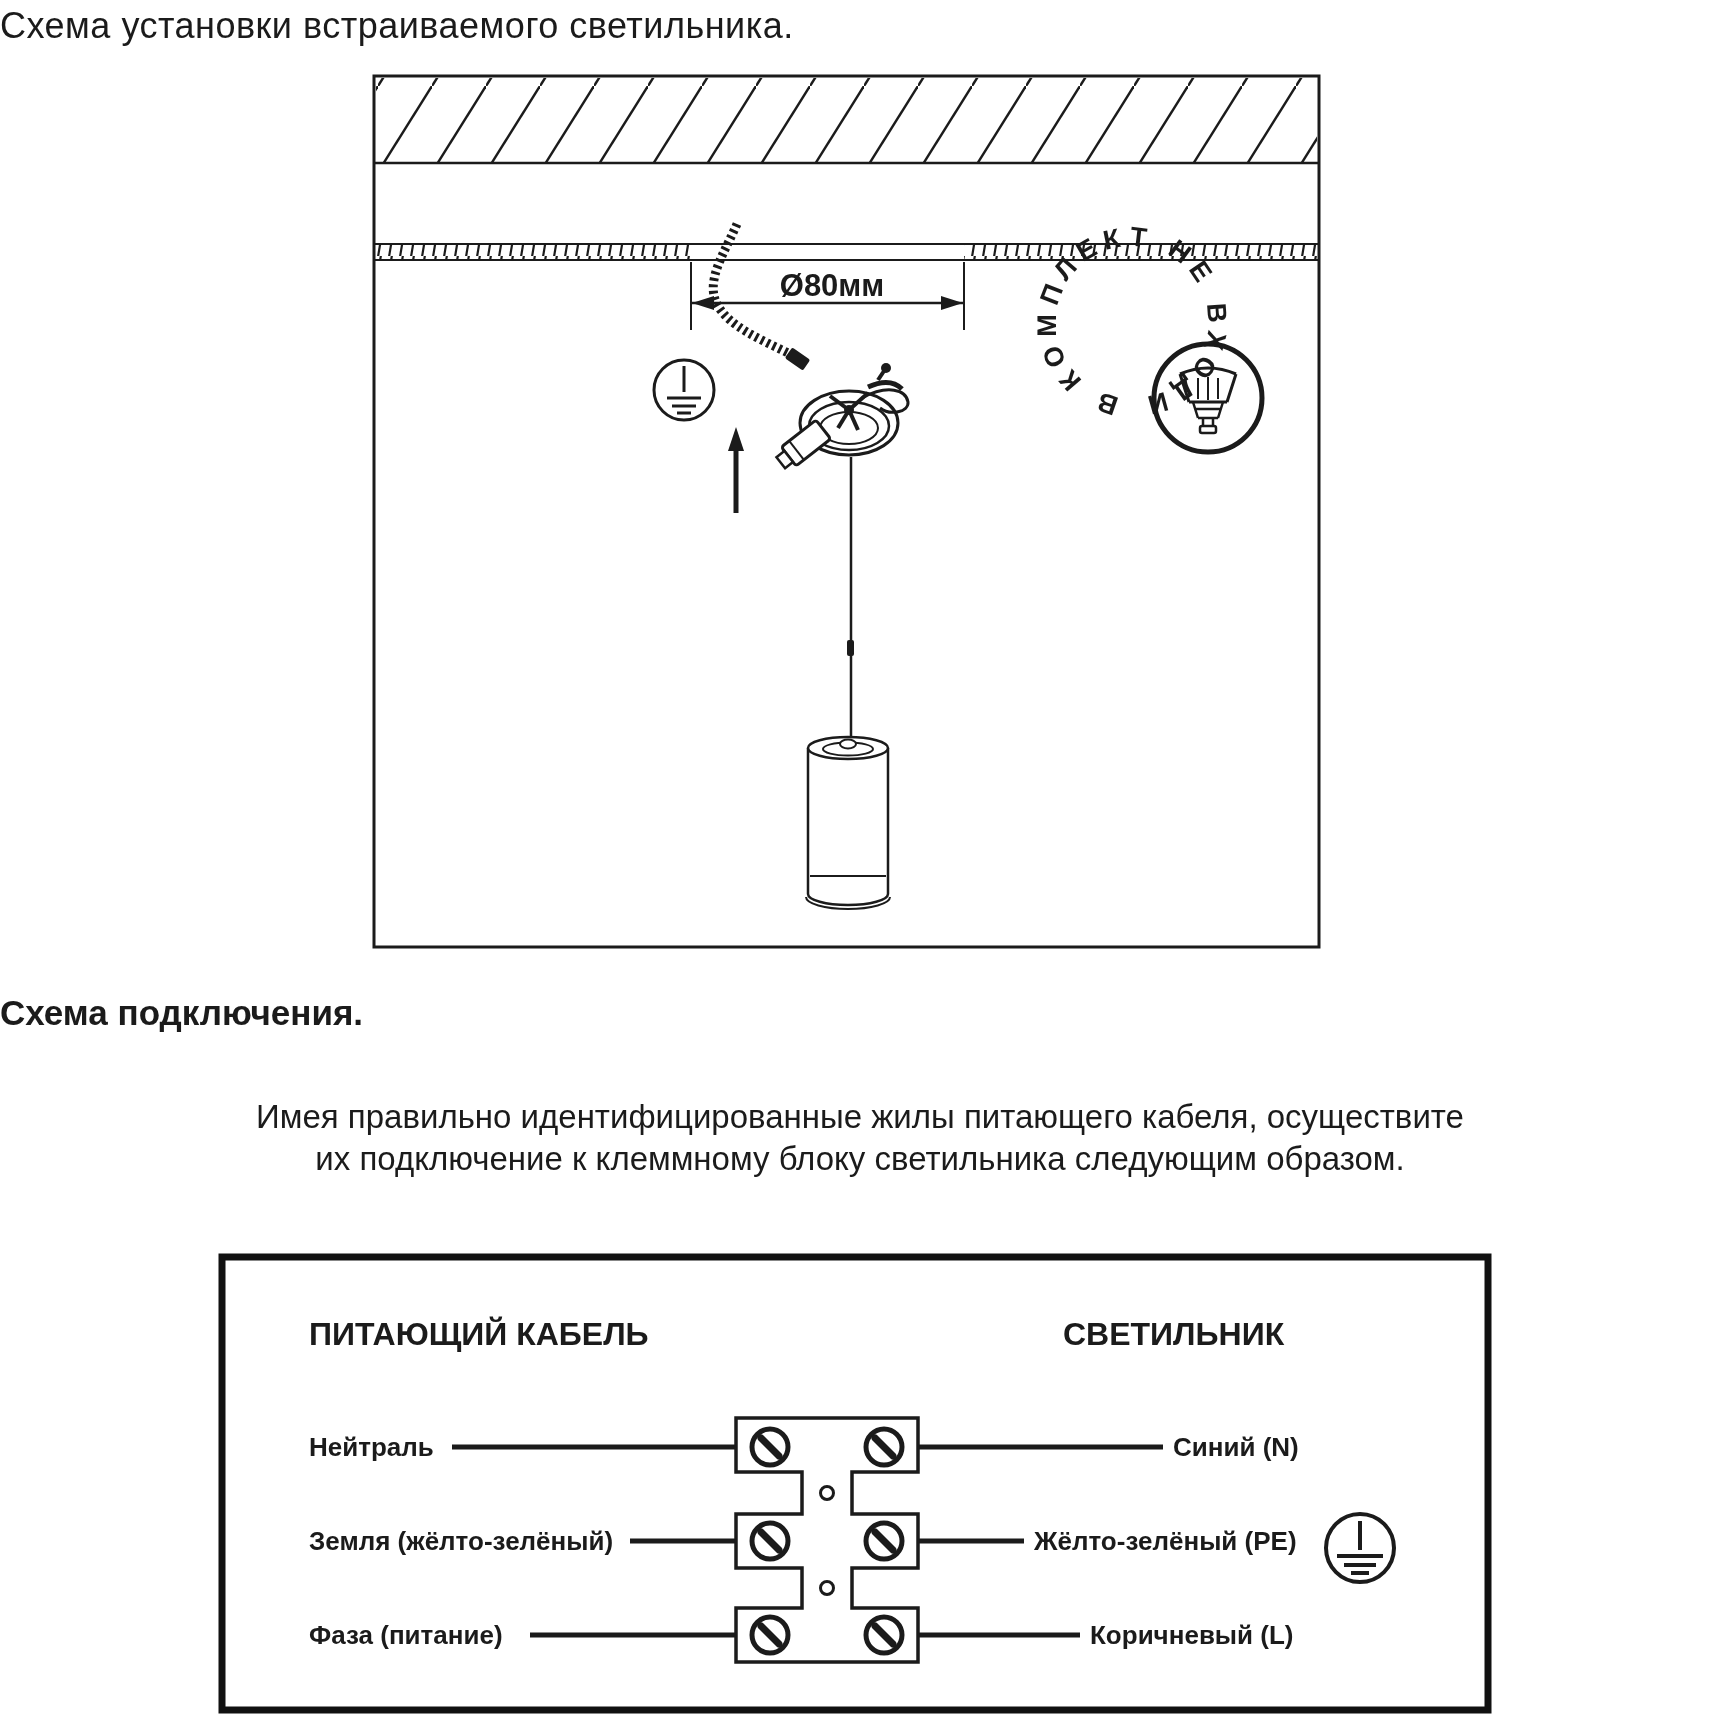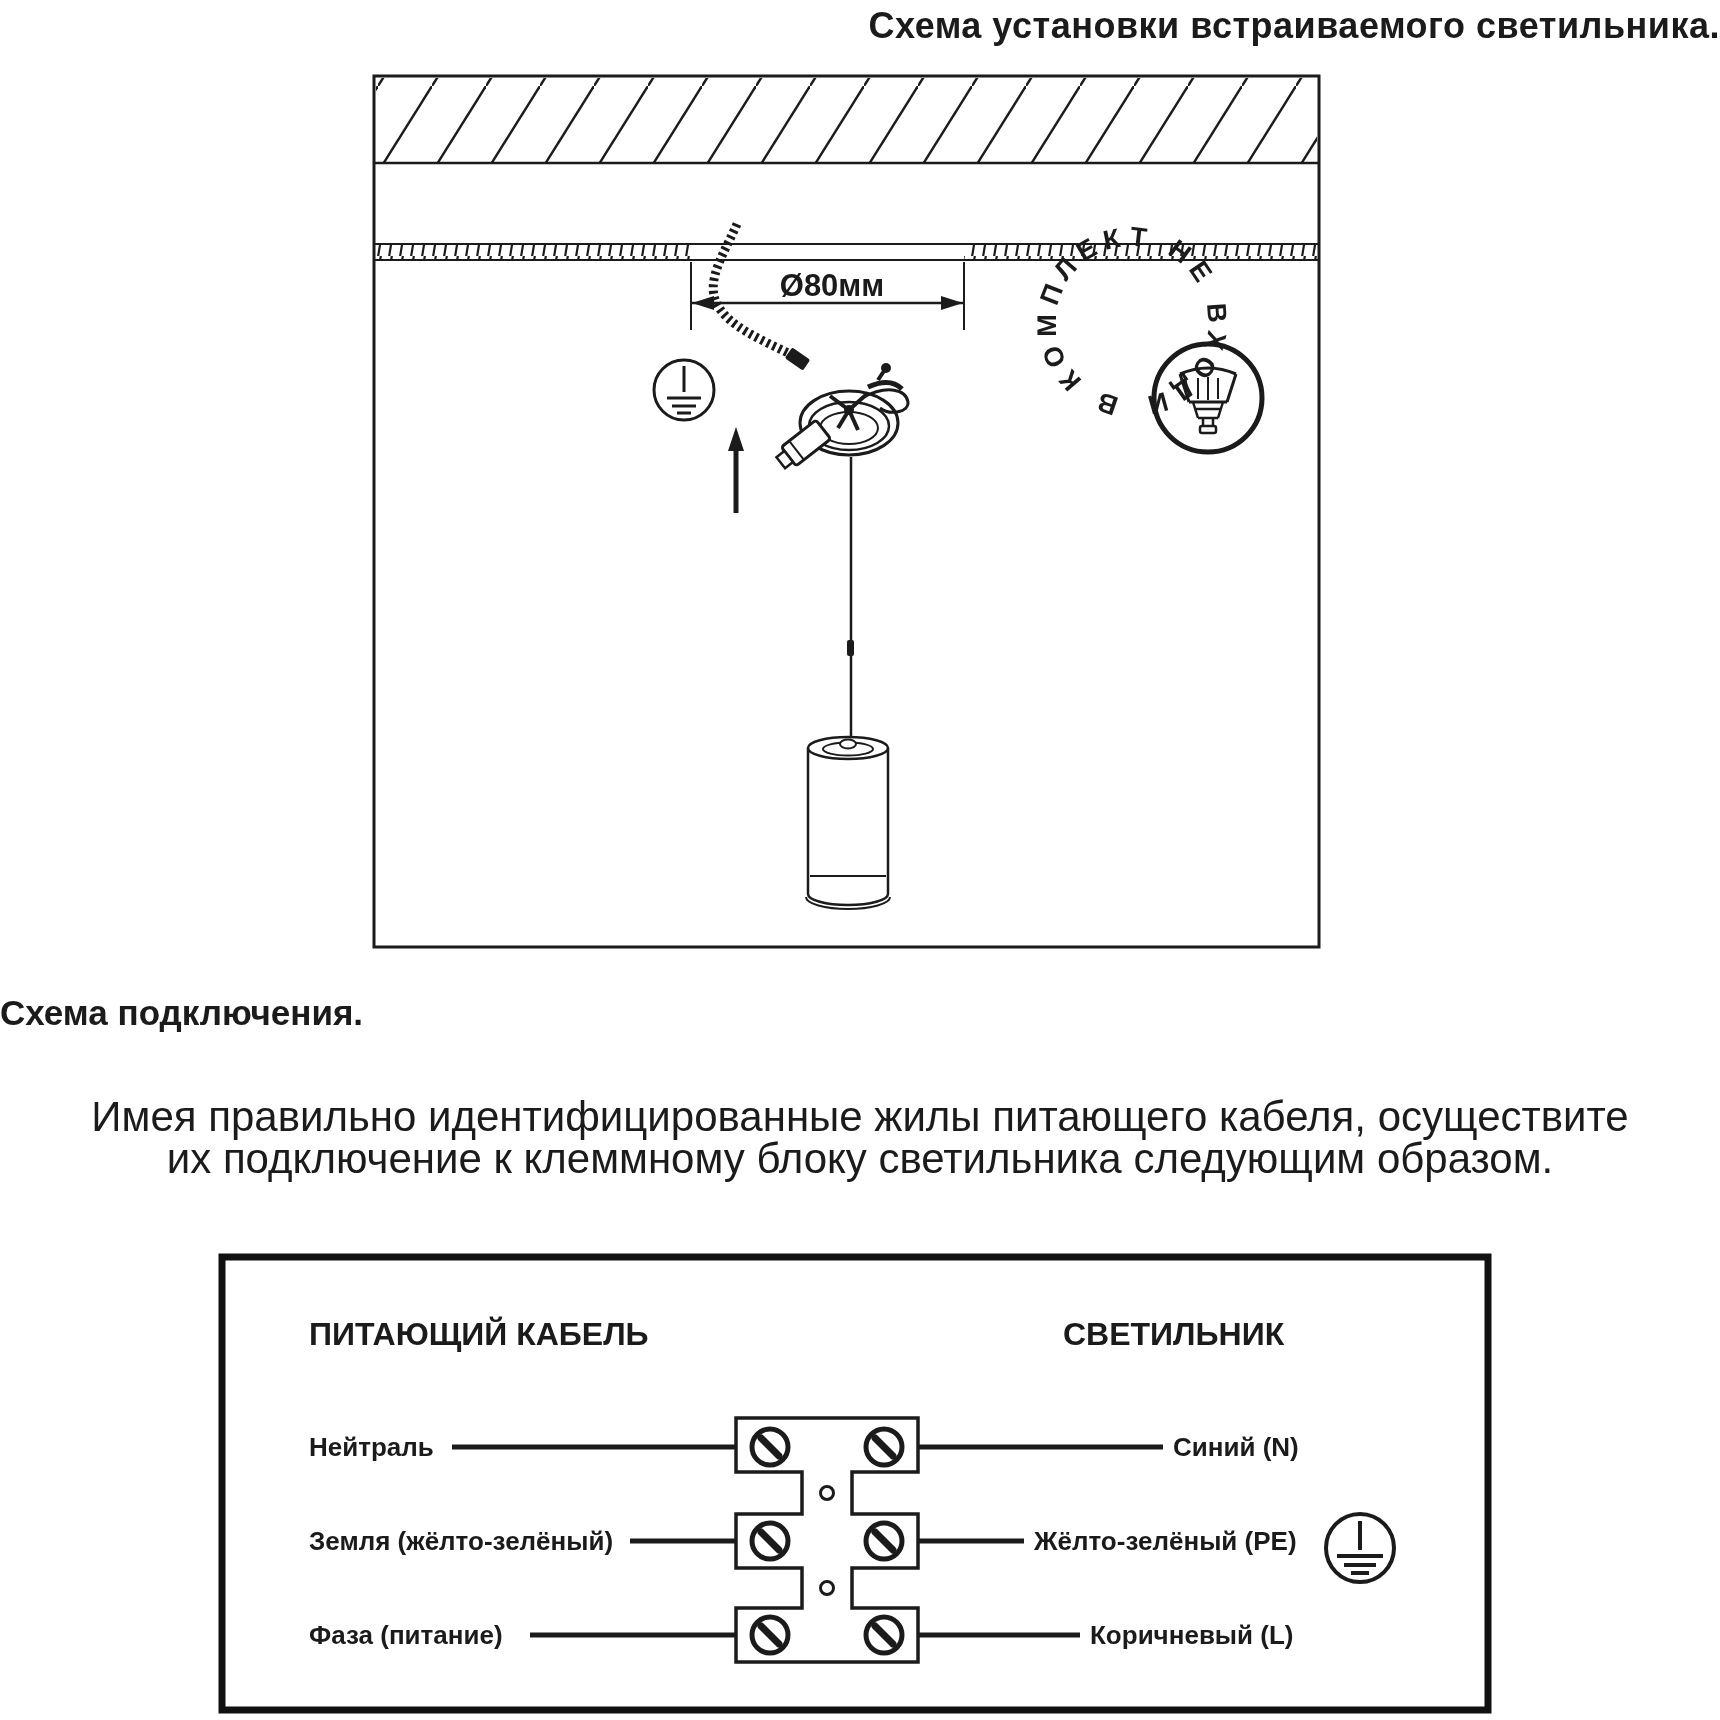--- a/index.html
+++ b/index.html
@@ -4,29 +4,29 @@
 <style>
   html,body { margin:0; padding:0; }
   body {
     width:1720px; height:1720px; position:relative;
     background:#ffffff; color:#1b1b1b;
     font-family:"Liberation Sans", sans-serif;
     overflow:hidden;
   }
   .page-title {
     position:absolute; top:5px; left:0; width:100%;
-    text-align:right; font-size:36px; font-weight:bold; letter-spacing:0.5px;
+    text-align:left; font-size:36px; font-weight:normal; letter-spacing:0.5px;
   }
   .section-heading {
     position:absolute; top:993px; left:0; width:100%;
     font-size:35px; font-weight:bold;
   }
   .intro-text {
     position:absolute; top:1096px; left:0; width:100%;
-    text-align:center; font-size:42px; line-height:42px; font-weight:normal;
+    text-align:center; font-size:33px; line-height:42px; font-weight:normal;
   }
   svg { position:absolute; }
   #install-svg { left:360px; top:60px; }
   #wiring-svg  { left:200px; top:1240px; }
   svg text {
     font-family:"Liberation Sans", sans-serif;
     fill:#1b1b1b;
   }
   .ink-stroke { stroke:#1b1b1b; fill:none; }
 </style>

